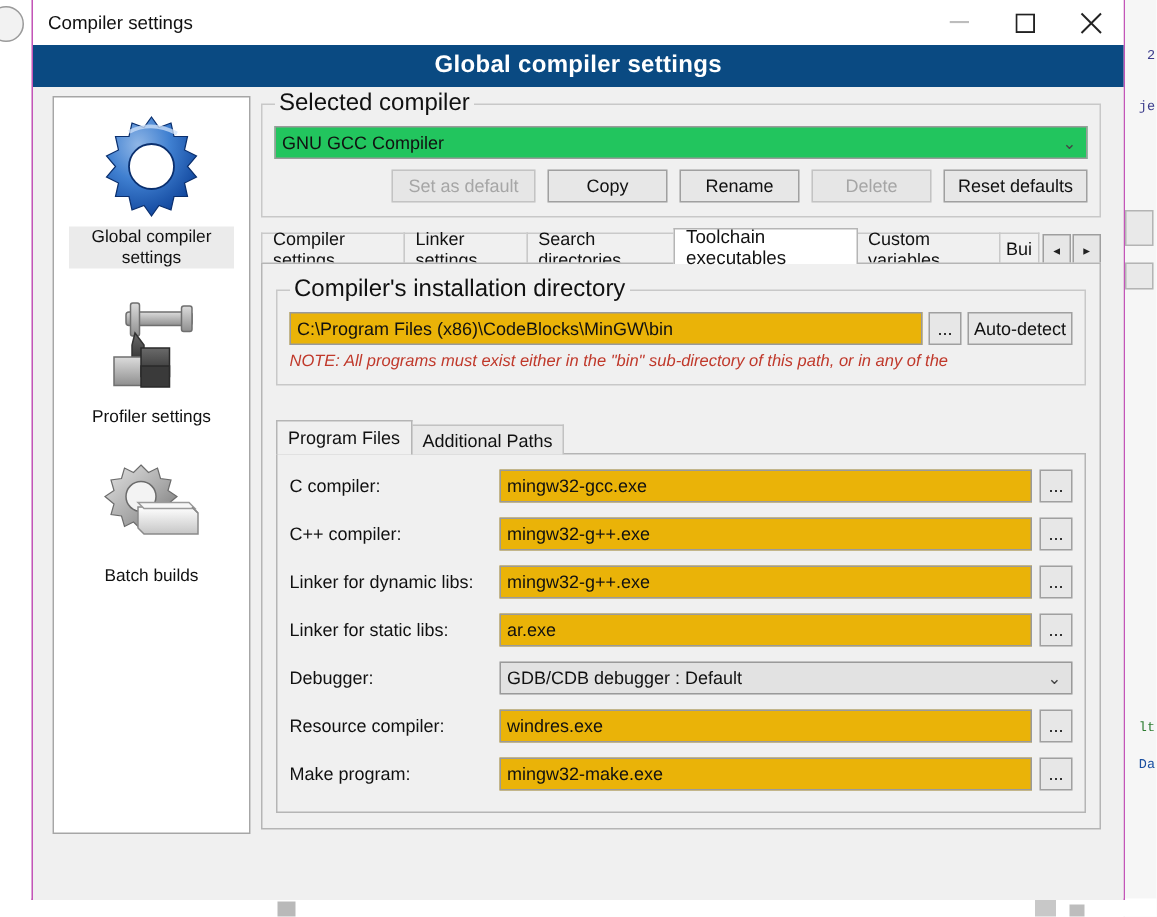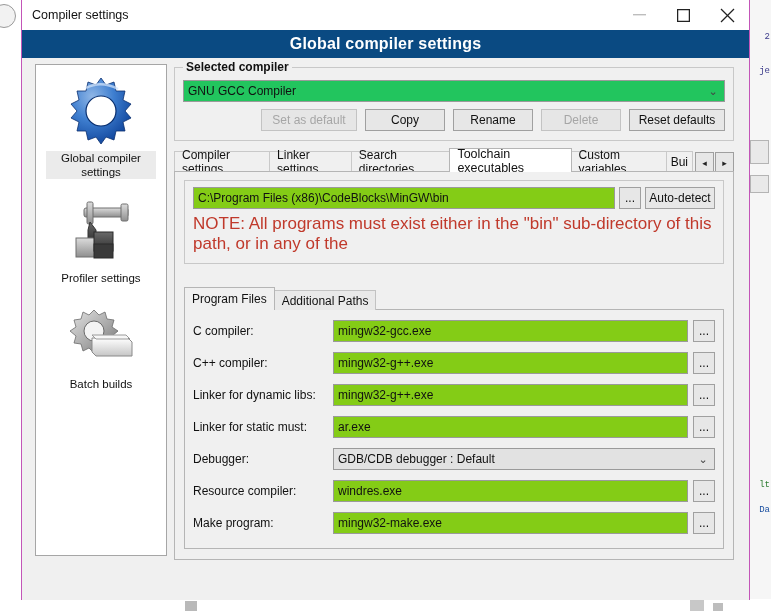--- a/index.html
+++ b/index.html
@@ -33,21 +33,21 @@
   #sidelist{position:absolute;left:13px;top:6px;width:130px;height:490px;background:#ffffff;border:1px solid #a6a6a6;}
   .side-item{width:100%;padding-top:10px;display:flex;flex-direction:column;align-items:center;}
   .side-item .lbl{font-size:11.5px;text-align:center;line-height:14px;width:110px;margin-top:4px;color:#111;}
   .side-item.selected .lbl{background:#ebebeb;}
   .icon-wrap{width:72px;height:72px;display:flex;align-items:center;justify-content:center;}
 
   
   #right{position:absolute;left:152px;top:2px;width:560px;}
 
   fieldset.grp{border:1px solid #c8c8c8;margin:0;padding:6px 8px 9px 8px;background:#f0f0f0;}
-  fieldset.grp > legend{font-size:12px;padding:0 3px;color:#111;font-weight:bold;}
+  fieldset.grp > legend{font-size:16px;padding:0 3px;color:#111;}
 
   .row{display:flex;align-items:center;}
 
   select.combo, .combo{
     width:100%;height:22px;box-sizing:border-box;background:#22c55e;border:1px solid #9a9a9a;
     font-family:"Liberation Sans",sans-serif;font-size:12px;color:#111;padding:0 4px;
     display:flex;align-items:center;position:relative;}
   .combo .cv{flex:1;}
   .combo .chev{width:14px;text-align:center;color:#444;font-size:11px;}
   .combo.grey{background:#e2e2e2;}
@@ -60,23 +60,23 @@
   
   .tabstrip{display:flex;align-items:flex-end;height:23px;margin-top:8px;position:relative;}
   .tab{height:20px;padding:0 7px;display:flex;align-items:center;font-size:12px;background:#f0f0f0;
        border:1px solid #c9c9c9;border-bottom:none;color:#111;margin-right:-1px;}
   .tab.active{background:#ffffff;height:23px;font-size:12.5px;border-color:#b5b5b5;position:relative;z-index:3;}
   .tab-arrows{display:flex;margin-left:2px;align-items:center;height:19px;}
   .tab-arrow{width:17px;height:19px;background:#e7e7e7;border:1px solid #9f9f9f;display:flex;align-items:center;justify-content:center;font-size:9px;color:#222;margin-left:1px;}
 
   .tabpage{border:1px solid #b5b5b5;background:#f0f0f0;padding:8px 9px 10px 9px;margin-top:-1px;position:relative;z-index:1;}
 
-  input.txt{height:22px;box-sizing:border-box;background:#84cc16;border:1px solid #9a9a9a;
+  input.txt{height:22px;box-sizing:border-box;background:#eab308;border:1px solid #9a9a9a;
             font-family:"Liberation Sans",sans-serif;font-size:12px;color:#111;padding:0 4px;}
-  .note{color:#c0392b;font-size:17px;margin-top:5px;}
+  .note{color:#c0392b;font-size:11px;margin-top:5px;font-style:italic;}
 
   
   .itabstrip{display:flex;align-items:flex-end;height:22px;}
   .itab{height:19px;padding:0 7px;display:flex;align-items:center;font-size:12px;background:#e9e9e9;
         border:1px solid #c2c2c2;border-bottom:none;color:#111;margin-right:-1px;}
   .itab.active{background:#f0f0f0;height:22px;border-color:#b5b5b5;z-index:3;position:relative;}
   .itabpage{border:1px solid #b5b5b5;background:#f0f0f0;margin-top:-1px;padding:10px 8px 12px 8px;}
 
   .frow{display:flex;align-items:center;margin-bottom:10px;}
   .frow .flabel{width:140px;font-size:12px;color:#111;}
@@ -241,20 +241,21 @@
         <div class="tab" style="padding:0 4px;">Bui</div>
         <div class="tab-arrows">
           <div class="tab-arrow">◂</div>
           <div class="tab-arrow">▸</div>
         </div>
       </div>
 
       <div class="tabpage">
 
         <fieldset class="grp" style="border-color:#c8c8c8;">
+          <legend>Compiler's installation directory</legend>
           <div class="row" style="gap:4px;">
             <input class="txt" style="flex: 1 1 0%;" value="C:\Program Files (x86)\CodeBlocks\MinGW\bin">
             <div class="btn small">...</div>
             <div class="btn" style="width:65px;">Auto-detect</div>
           </div>
           <div class="note">NOTE: All programs must exist either in the "bin" sub-directory of this path, or in any of the</div>
         </fieldset>
 
         <div class="itabstrip" style="margin-top:24px;">
           <div class="itab active">Program Files</div>
@@ -281,21 +282,21 @@
 
           <div class="frow">
             <div class="flabel">Linker for dynamic libs:</div>
             <div class="fctl">
               <input class="txt" style="flex: 1 1 0%;" value="mingw32-g++.exe">
               <div class="btn small" style="margin-left:5px;">...</div>
             </div>
           </div>
 
           <div class="frow">
-            <div class="flabel">Linker for static must:</div>
+            <div class="flabel">Linker for static libs:</div>
             <div class="fctl">
               <input class="txt" style="flex: 1 1 0%;" value="ar.exe">
               <div class="btn small" style="margin-left:5px;">...</div>
             </div>
           </div>
 
           <div class="frow">
             <div class="flabel">Debugger:</div>
             <div class="fctl">
               <div class="combo grey" style="flex:1;">

